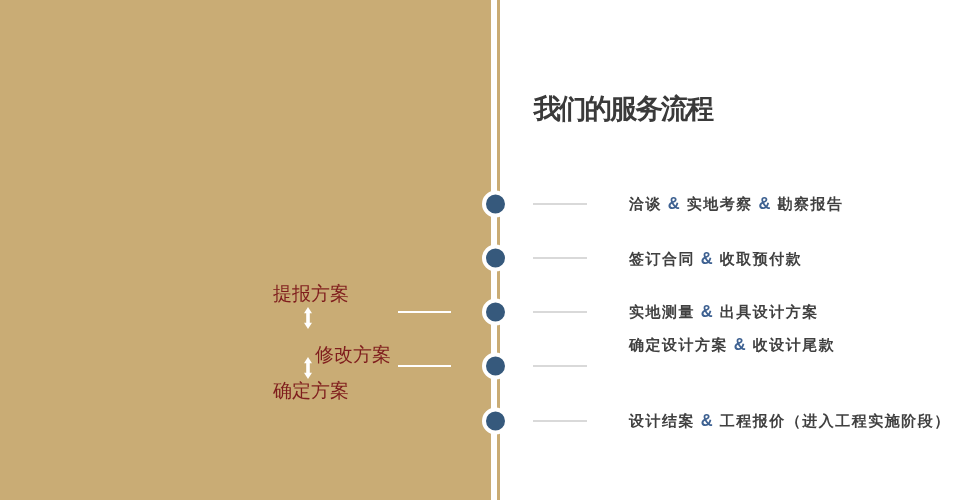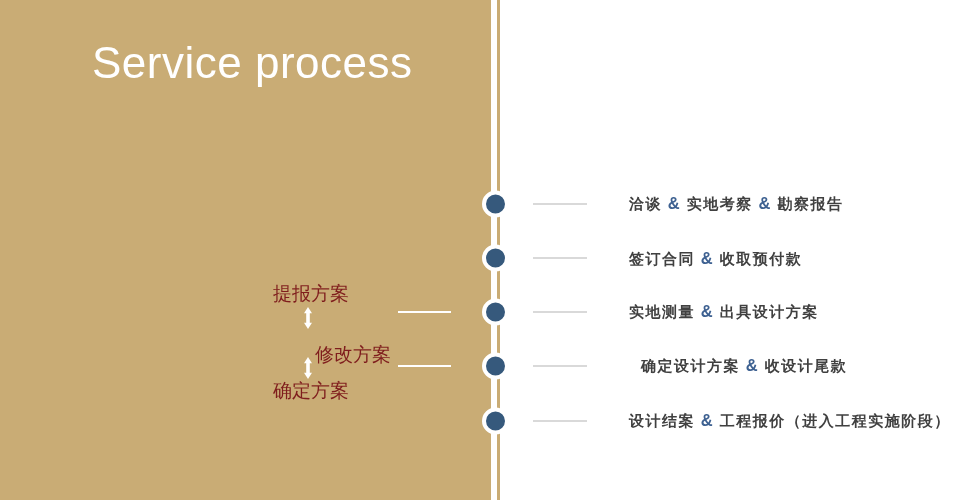--- a/index.html
+++ b/index.html
@@ -85,21 +85,21 @@
   }
   .step-text .amp { color: var(--amp); font-size: 1.1em; }
 </style>
 </head>
 <body style="--tan: #c9ac75; --blue: #36597c; --amp: #3e6191; --dark: #3a3a3a; --dark2: #404040; --gray: #b4b4b4;">
 
 <div class="slide">
   <div class="left-panel"></div>
   <div class="divider-line"></div>
 
-  <div class="title-en">Service process</div>
+  <div class="title-zh">我们的服务流程</div>
 
   <div id="plan-area">
       <div class="plan-label" style="top: 293.5px;">提报方案</div>
       <div class="plan-label" style="top: 355px; text-align: right;">修改方案</div>
       <div class="plan-label" style="top: 391px;">确定方案</div>
       <div class="plan-arrow" style="top: 317.5px;"><svg width="8" height="22" viewBox="0 0 8 22" xmlns="http://www.w3.org/2000/svg">
           <line x1="4" y1="5.5" x2="4" y2="16.5" stroke="#ffffff" stroke-width="3.6"></line>
           <path d="M4 0 L8 6.2 L0 6.2 Z" fill="#ffffff"></path>
           <path d="M4 22 L8 15.8 L0 15.8 Z" fill="#ffffff"></path>
         </svg></div>
@@ -116,18 +116,18 @@
       <div class="step-line" style="top: 204px;"></div>
       <div class="step-text" style="top: 204px;">洽谈 <span class="amp">&amp;</span> 实地考察 <span class="amp">&amp;</span> 勘察报告</div>
       <div class="step-dot" style="top: 258.125px;"></div>
       <div class="step-line" style="top: 258.125px;"></div>
       <div class="step-text" style="top: 259px;">签订合同 <span class="amp">&amp;</span> 收取预付款</div>
       <div class="step-dot" style="top: 312.25px;"></div>
       <div class="step-line" style="top: 312.25px;"></div>
       <div class="step-text" style="top: 312.25px; text-align: center;">实地测量 <span class="amp">&amp;</span> 出具设计方案</div>
       <div class="step-dot" style="top: 366.375px;"></div>
       <div class="step-line" style="top: 366.375px;"></div>
-      <div class="step-text" style="top: 366px; margin-left: 12px;">确定设计方案 <span class="amp">&amp;</span> 收设计尾款</div>
+      <div class="step-text" style="top: 345px;">确定设计方案 <span class="amp">&amp;</span> 收设计尾款</div>
       <div class="step-dot" style="top: 420.5px;"></div>
       <div class="step-line" style="top: 420.5px;"></div>
       <div class="step-text" style="top: 420.5px;">设计结案 <span class="amp">&amp;</span> 工程报价（进入工程实施阶段）</div>
     </div>
 </div>
 
 </body></html>

